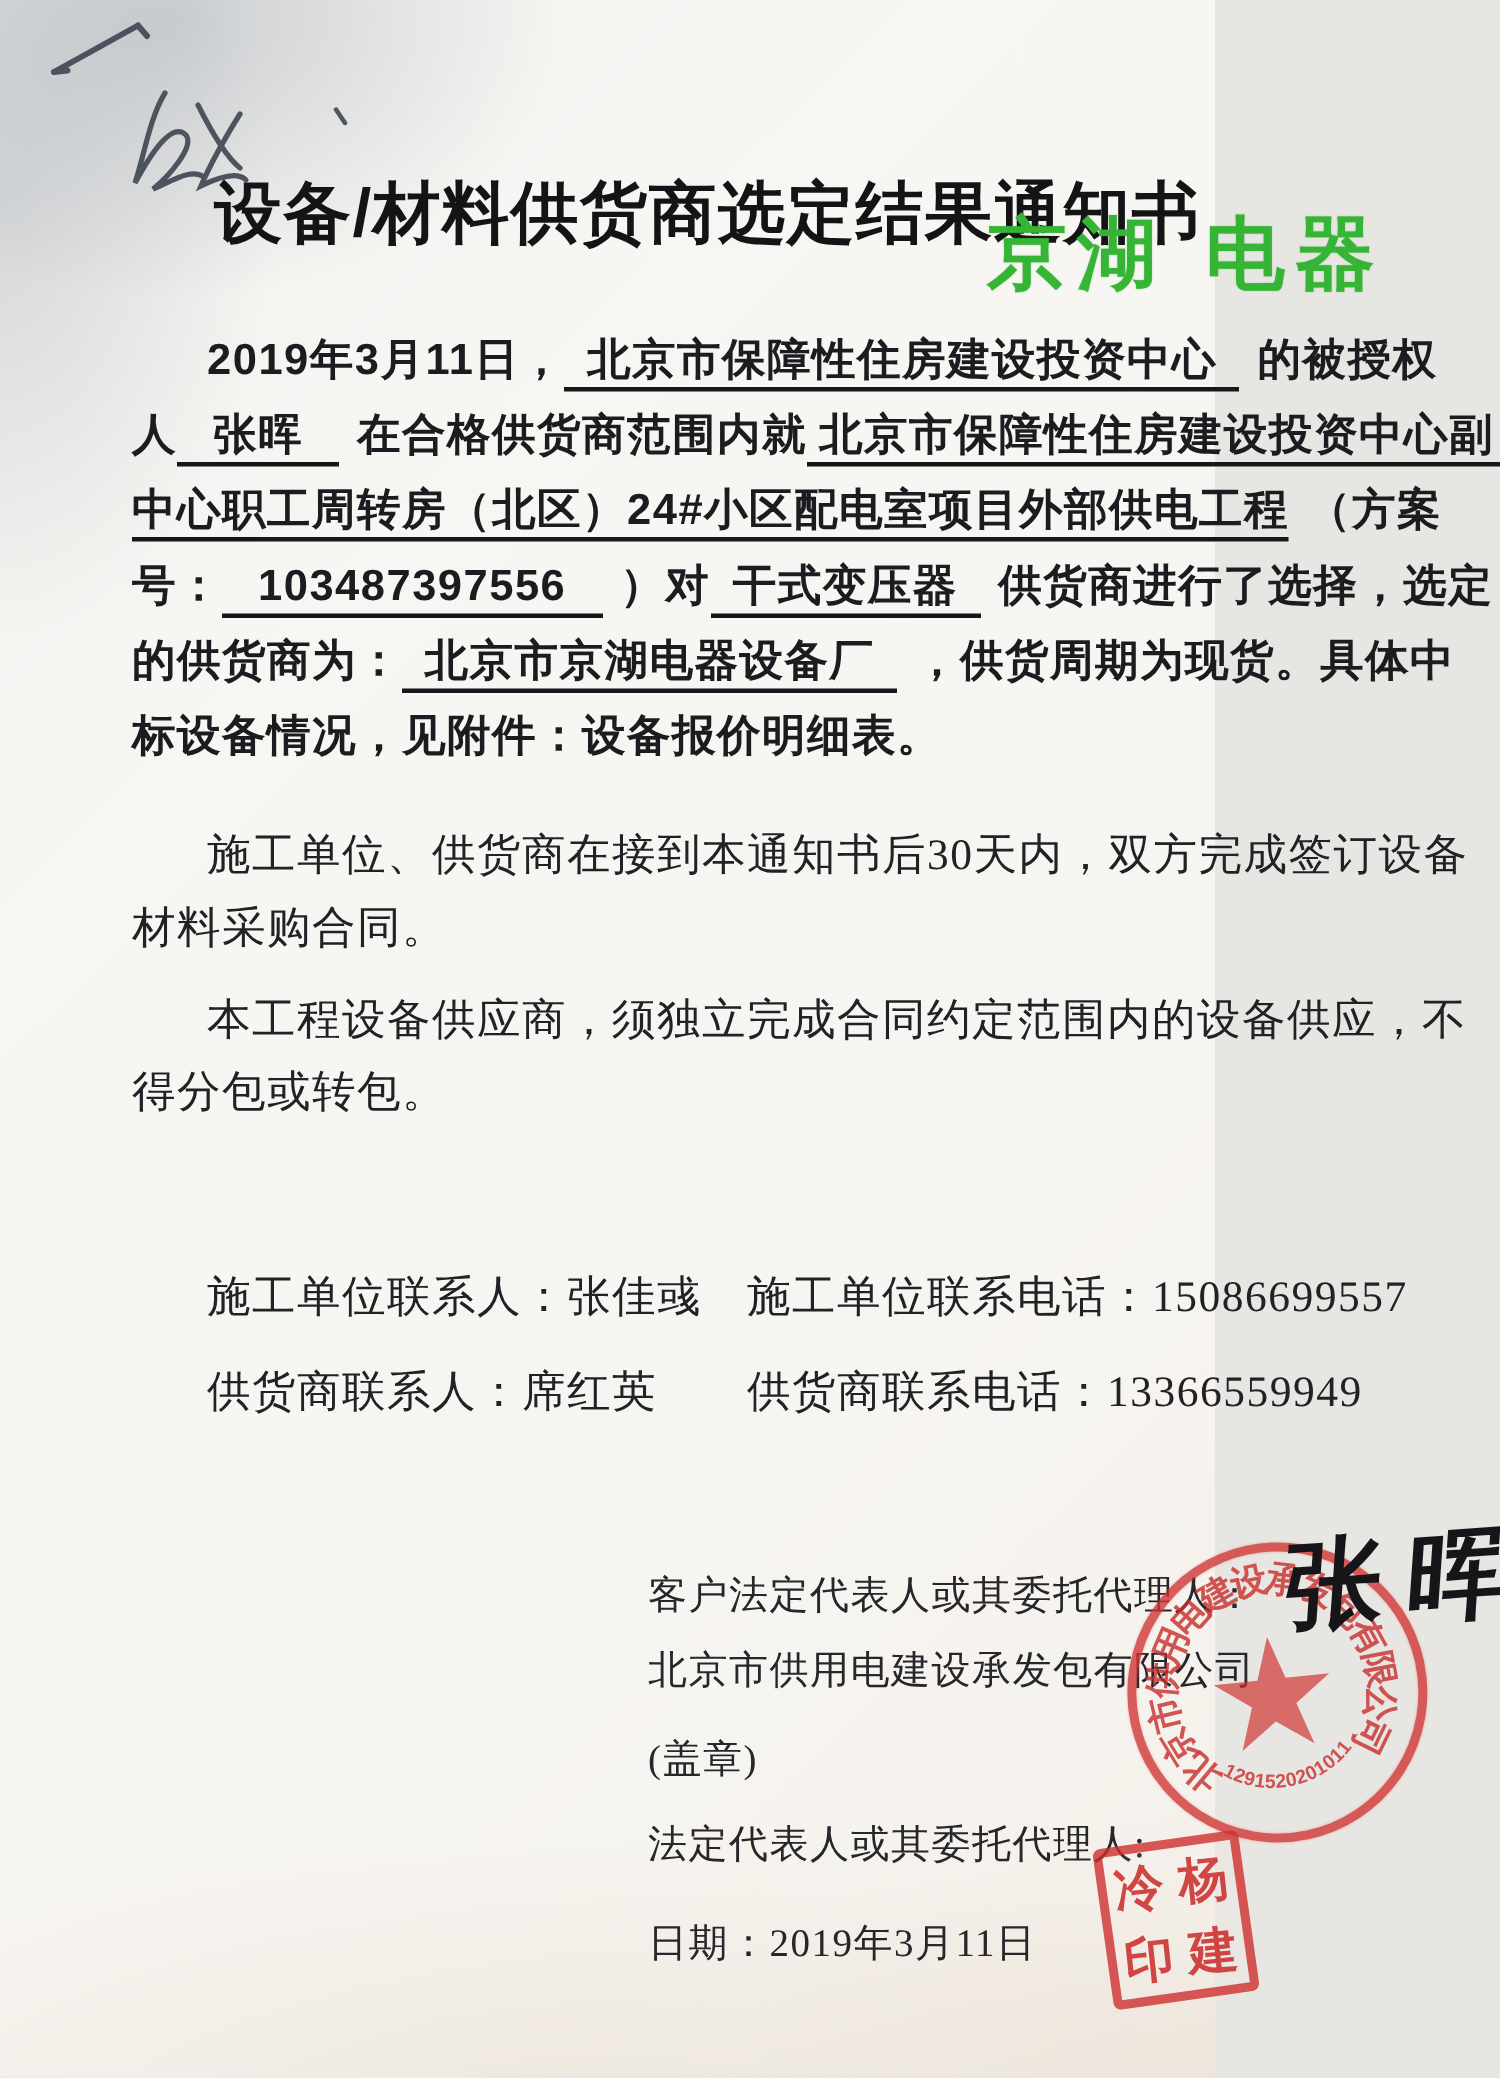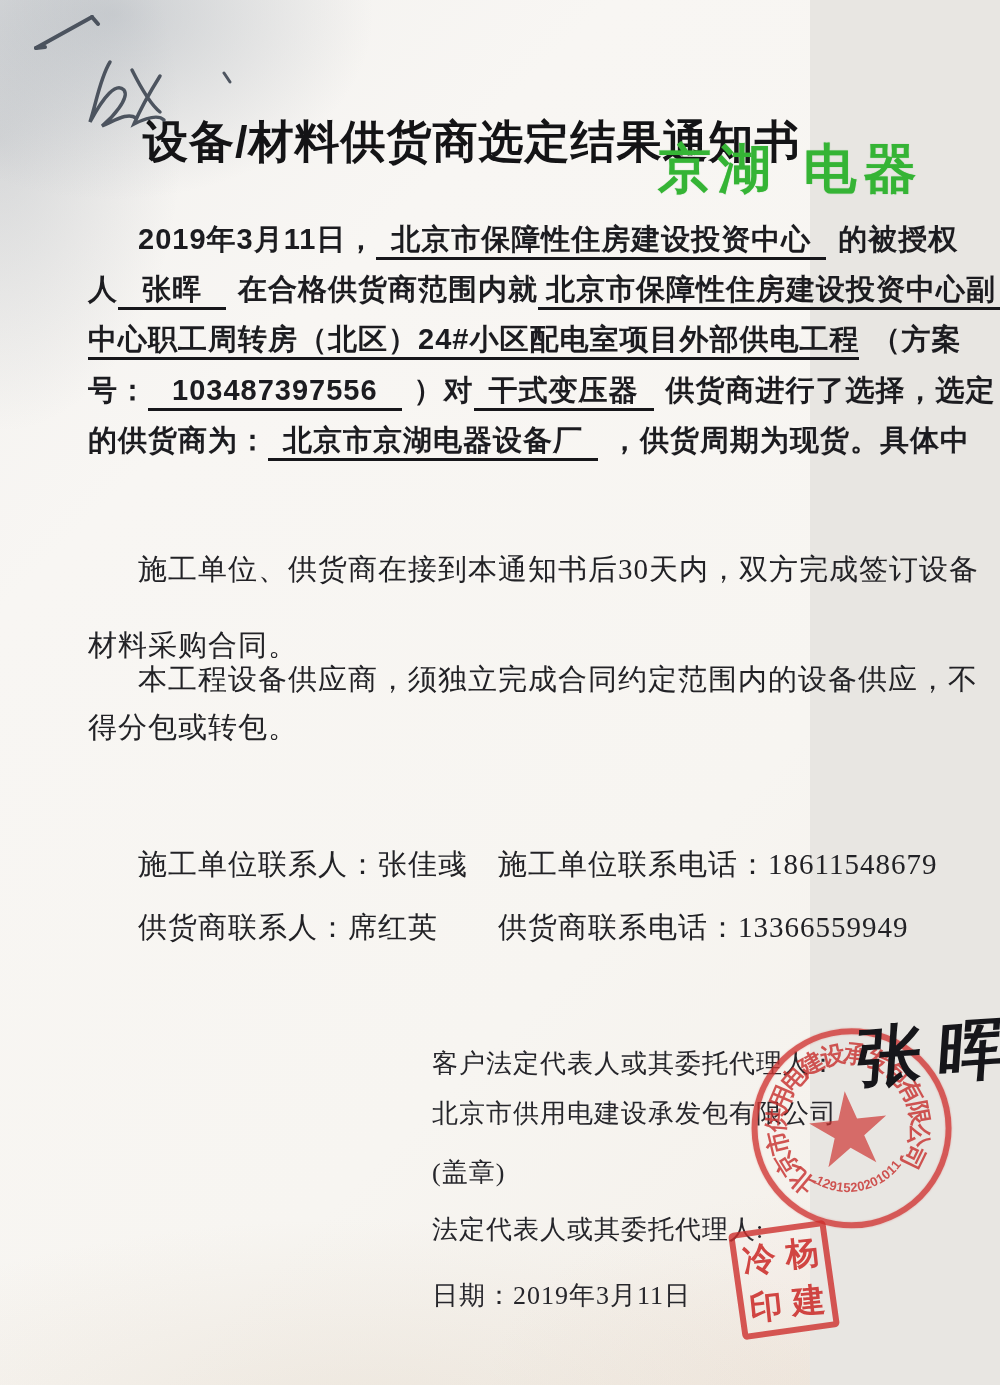--- a/index.html
+++ b/index.html
@@ -124,28 +124,29 @@
   <div class="tline" style="top:220px"><span class="ind">2019年3月11日，</span><span class="u pad-m">北京市保障性住房建设投资中心</span><span class="pad-lead">的被授权</span></div>
 
   <div class="tline" style="top:270px"><span>人</span><span class="u pad-l">张晖</span><span class="pad-lead">在合格供货商范围内就</span><span class="u pad-s">北京市保障性住房建设投资中心副</span></div>
 
   <div class="tline" style="top:320px"><span class="u">中心职工周转房（北区）24#小区配电室项目外部供电工程</span><span class="pad-lead">（方案</span></div>
 
   <div class="tline" style="top:371px"><span>号：</span><span class="u pad-l num">103487397556</span><span class="pad-lead">）对</span><span class="u pad-m">干式变压器</span><span class="pad-lead">供货商进行了选择，选定</span></div>
 
   <div class="tline" style="top:421px"><span>的供货商为：</span><span class="u pad-m">北京市京湖电器设备厂</span><span class="pad-lead">，供货周期为现货。具体中</span></div>
 
+  <div class="tline" style="top:471px"><span>标设备情况，见附件：设备报价明细表。</span></div>
 
   <div class="tline serif" style="top:550px"><span class="ind">施工单位、供货商在接到本通知书后30天内，双方完成签订设备</span></div>
-  <div class="tline serif" style="top:626px"><span>材料采购合同。</span></div>
+  <div class="tline serif" style="top:599px"><span>材料采购合同。</span></div>
 
   <div class="tline serif" style="top:660px"><span class="ind">本工程设备供应商，须独立完成合同约定范围内的设备供应，不</span></div>
   <div class="tline serif" style="top:708px"><span>得分包或转包。</span></div>
 
-  <div class="tline serif" style="top:845px"><span class="ind">施工单位联系人：张佳彧　施工单位联系电话：18611548679</span></div>
+  <div class="tline serif" style="top:845px"><span class="ind">施工单位联系人：张佳彧　施工单位联系电话：15086699557</span></div>
   <div class="tline serif" style="top:908px"><span class="ind">供货商联系人：席红英　　供货商联系电话：13366559949</span></div>
 
   <div class="sline" style="top:1046px">客户法定代表人或其委托代理人：</div>
   <div class="sline" style="top:1096px">北京市供用电建设承发包有限公司</div>
   <div class="sline" style="top:1155px">(盖章)</div>
   <div class="sline" style="top:1212px">法定代表人或其委托代理人:</div>
   <div class="sline" style="top:1278px">日期：2019年3月11日</div>
 
   <div class="round-stamp">
     <div class="border-ring"></div>

